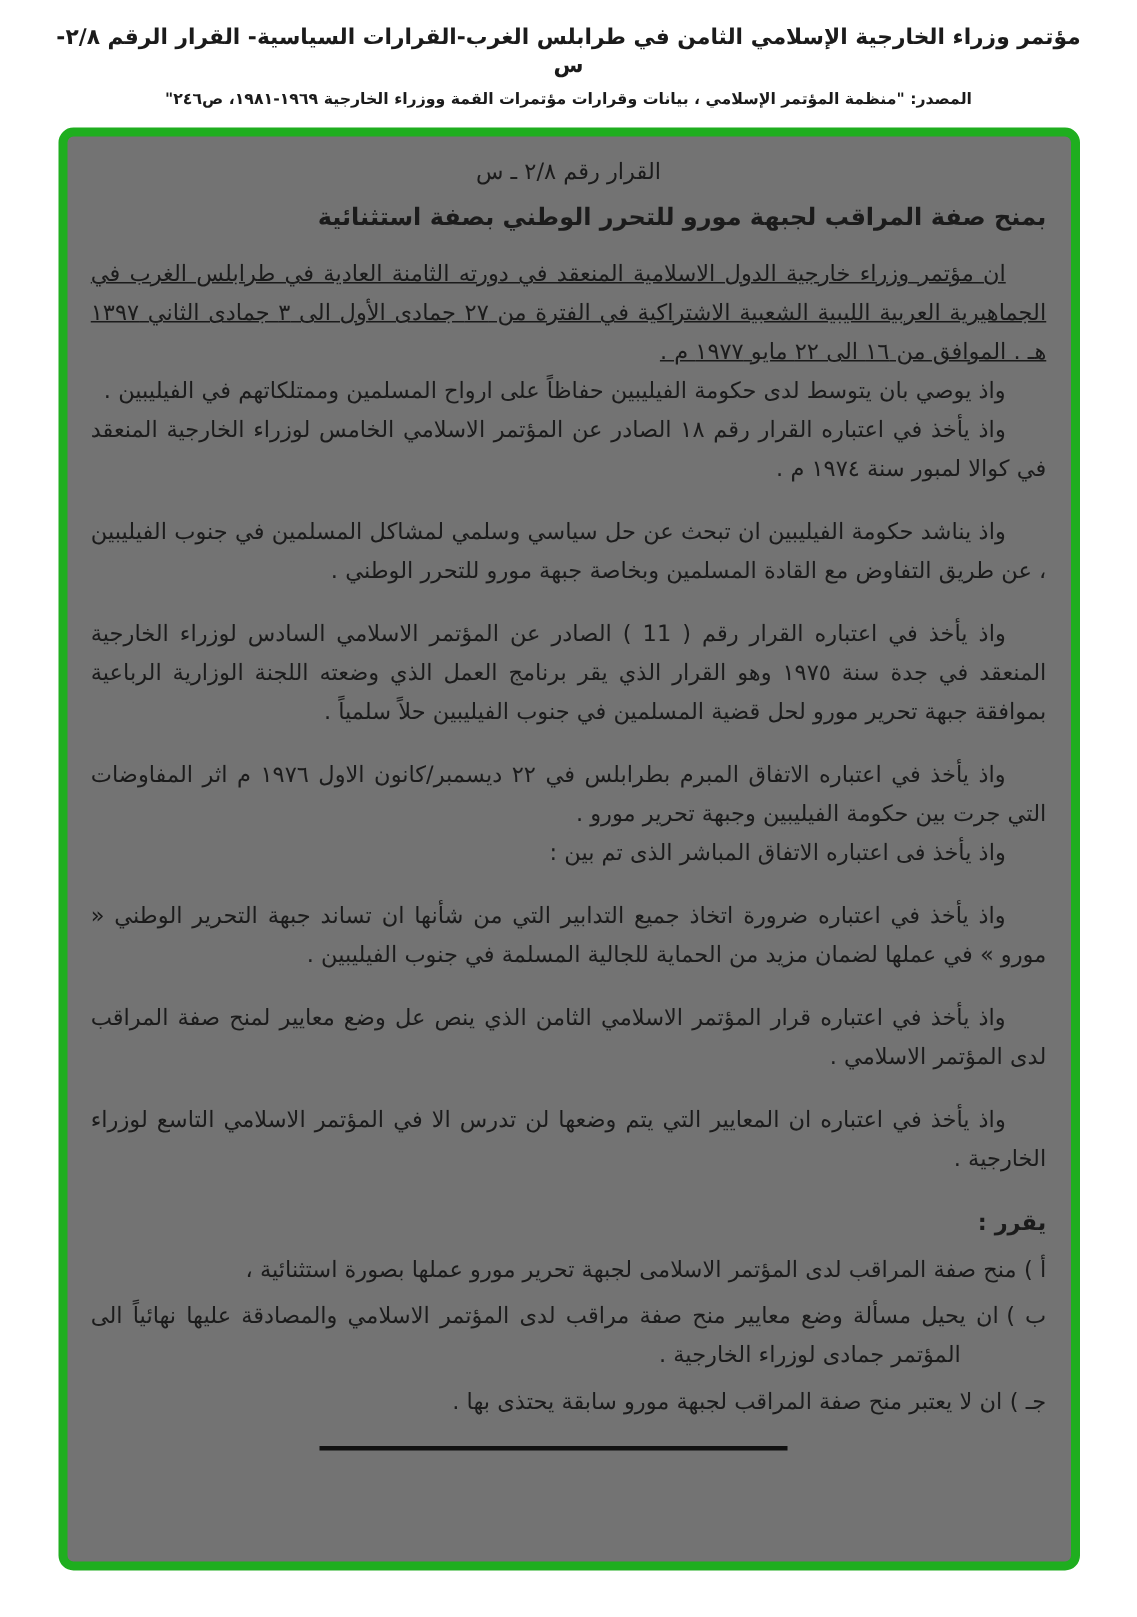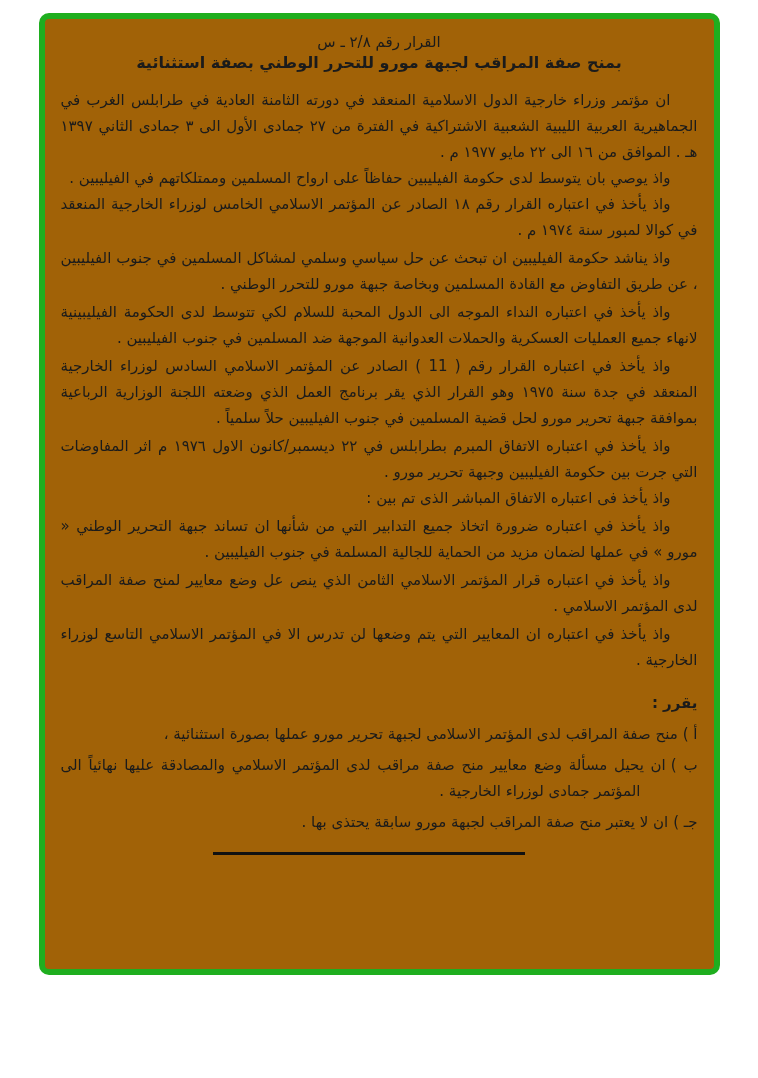--- a/index.html
+++ b/index.html
@@ -29,41 +29,41 @@
   }
 
   
   .frame {
     width: 681px;
     min-height: 962px;
     margin: 13px auto 0;
     border: 6px solid #1fae1f;
     border-radius: 10px;
     padding: 8px 16px 14px 16px;
-    background: #a16207;
+    background: #737373;
   }
   .doc-title1 {
     text-align: center;
     font-size: 15px;
     margin-top: 6px;
   }
   .doc-title2 {
-    text-align: center;
+    text-align: right;
     font-size: 16px;
     font-weight: bold;
-    margin-top: 2px;
+    margin-top: 12px;
   }
   .para {
     font-size: 15px;
     line-height: 26px;
     text-align: justify;
     text-justify: inter-word;
-    margin-top: 2px;
+    margin-top: 16px;
   }
-  .para.first { margin-top: 15px; }
+  .para.first { margin-top: 15px; text-decoration: underline; }
   .para.tight { margin-top: 0; }
   .para.indent { text-indent: 27px; }
   .para.cont { padding-right: 55px; }
   .resolves {
     font-size: 15px;
     font-weight: bold;
     line-height: 26px;
     margin-top: 17px;
   }
   .decision {
@@ -81,31 +81,34 @@
     background: #111111;
     margin: 17px auto 0;
     transform: translateX(-10px);
   }
 </style>
 </head>
 <body>
 
 <div class="page">
 
+  <header class="hdr">
+    <div class="hdr-line1">مؤتمر وزراء الخارجية الإسلامي الثامن في طرابلس الغرب-القرارات السياسية- القرار الرقم ٢/٨- س</div>
+    <div class="hdr-line2">المصدر: "منظمة المؤتمر الإسلامي ، بيانات وقرارات مؤتمرات القمة ووزراء الخارجية ١٩٦٩-١٩٨١، ص٢٤٦"</div>
+  </header>
 
   <main class="frame">
 
     <div class="doc-title1">القرار رقم ٢/٨ ـ س</div>
     <div class="doc-title2">بمنح صفة المراقب لجبهة مورو للتحرر الوطني بصفة استثنائية</div>
 
     <p class="para indent first">ان مؤتمر وزراء خارجية الدول الاسلامية المنعقد في دورته الثامنة العادية في طرابلس الغرب في الجماهيرية العربية الليبية الشعبية الاشتراكية في الفترة من ٢٧ جمادى الأول الى ٣ جمادى الثاني ١٣٩٧ هـ . الموافق من ١٦ الى ٢٢ مايو ١٩٧٧ م .</p>
     <p class="para indent tight">واذ يوصي بان يتوسط لدى حكومة الفيليبين حفاظاً على ارواح المسلمين وممتلكاتهم في الفيليبين .</p>
     <p class="para indent tight">واذ يأخذ في اعتباره القرار رقم ١٨ الصادر عن المؤتمر الاسلامي الخامس لوزراء الخارجية المنعقد في كوالا لمبور سنة ١٩٧٤ م .</p>
     <p class="para indent">واذ يناشد حكومة الفيليبين ان تبحث عن حل سياسي وسلمي لمشاكل المسلمين في جنوب الفيليبين ، عن طريق التفاوض مع القادة المسلمين وبخاصة جبهة مورو للتحرر الوطني .</p>
-    <p class="para indent">واذ يأخذ في اعتباره النداء الموجه الى الدول المحبة للسلام لكي تتوسط لدى الحكومة الفيليبينية لانهاء جميع العمليات العسكرية والحملات العدوانية الموجهة ضد المسلمين في جنوب الفيليبين .</p>
     <p class="para indent">واذ يأخذ في اعتباره القرار رقم ( 11 ) الصادر عن المؤتمر الاسلامي السادس لوزراء الخارجية المنعقد في جدة سنة ١٩٧٥ وهو القرار الذي يقر برنامج العمل الذي وضعته اللجنة الوزارية الرباعية بموافقة جبهة تحرير مورو لحل قضية المسلمين في جنوب الفيليبين حلاً سلمياً .</p>
     <p class="para indent">واذ يأخذ في اعتباره الاتفاق المبرم بطرابلس في ٢٢ ديسمبر/كانون الاول ١٩٧٦ م اثر المفاوضات التي جرت بين حكومة الفيليبين وجبهة تحرير مورو .</p>
     <p class="para indent tight">واذ يأخذ فى اعتباره الاتفاق المباشر الذى تم بين :</p>
     <p class="para indent">واذ يأخذ في اعتباره ضرورة اتخاذ جميع التدابير التي من شأنها ان تساند جبهة التحرير الوطني « مورو » في عملها لضمان مزيد من الحماية للجالية المسلمة في جنوب الفيليبين .</p>
     <p class="para indent">واذ يأخذ في اعتباره قرار المؤتمر الاسلامي الثامن الذي ينص عل وضع معايير لمنح صفة المراقب لدى المؤتمر الاسلامي .</p>
     <p class="para indent">واذ يأخذ في اعتباره ان المعايير التي يتم وضعها لن تدرس الا في المؤتمر الاسلامي التاسع لوزراء الخارجية .</p>
 
     <p class="resolves">يقرر :</p>
 
     <div class="decision">

